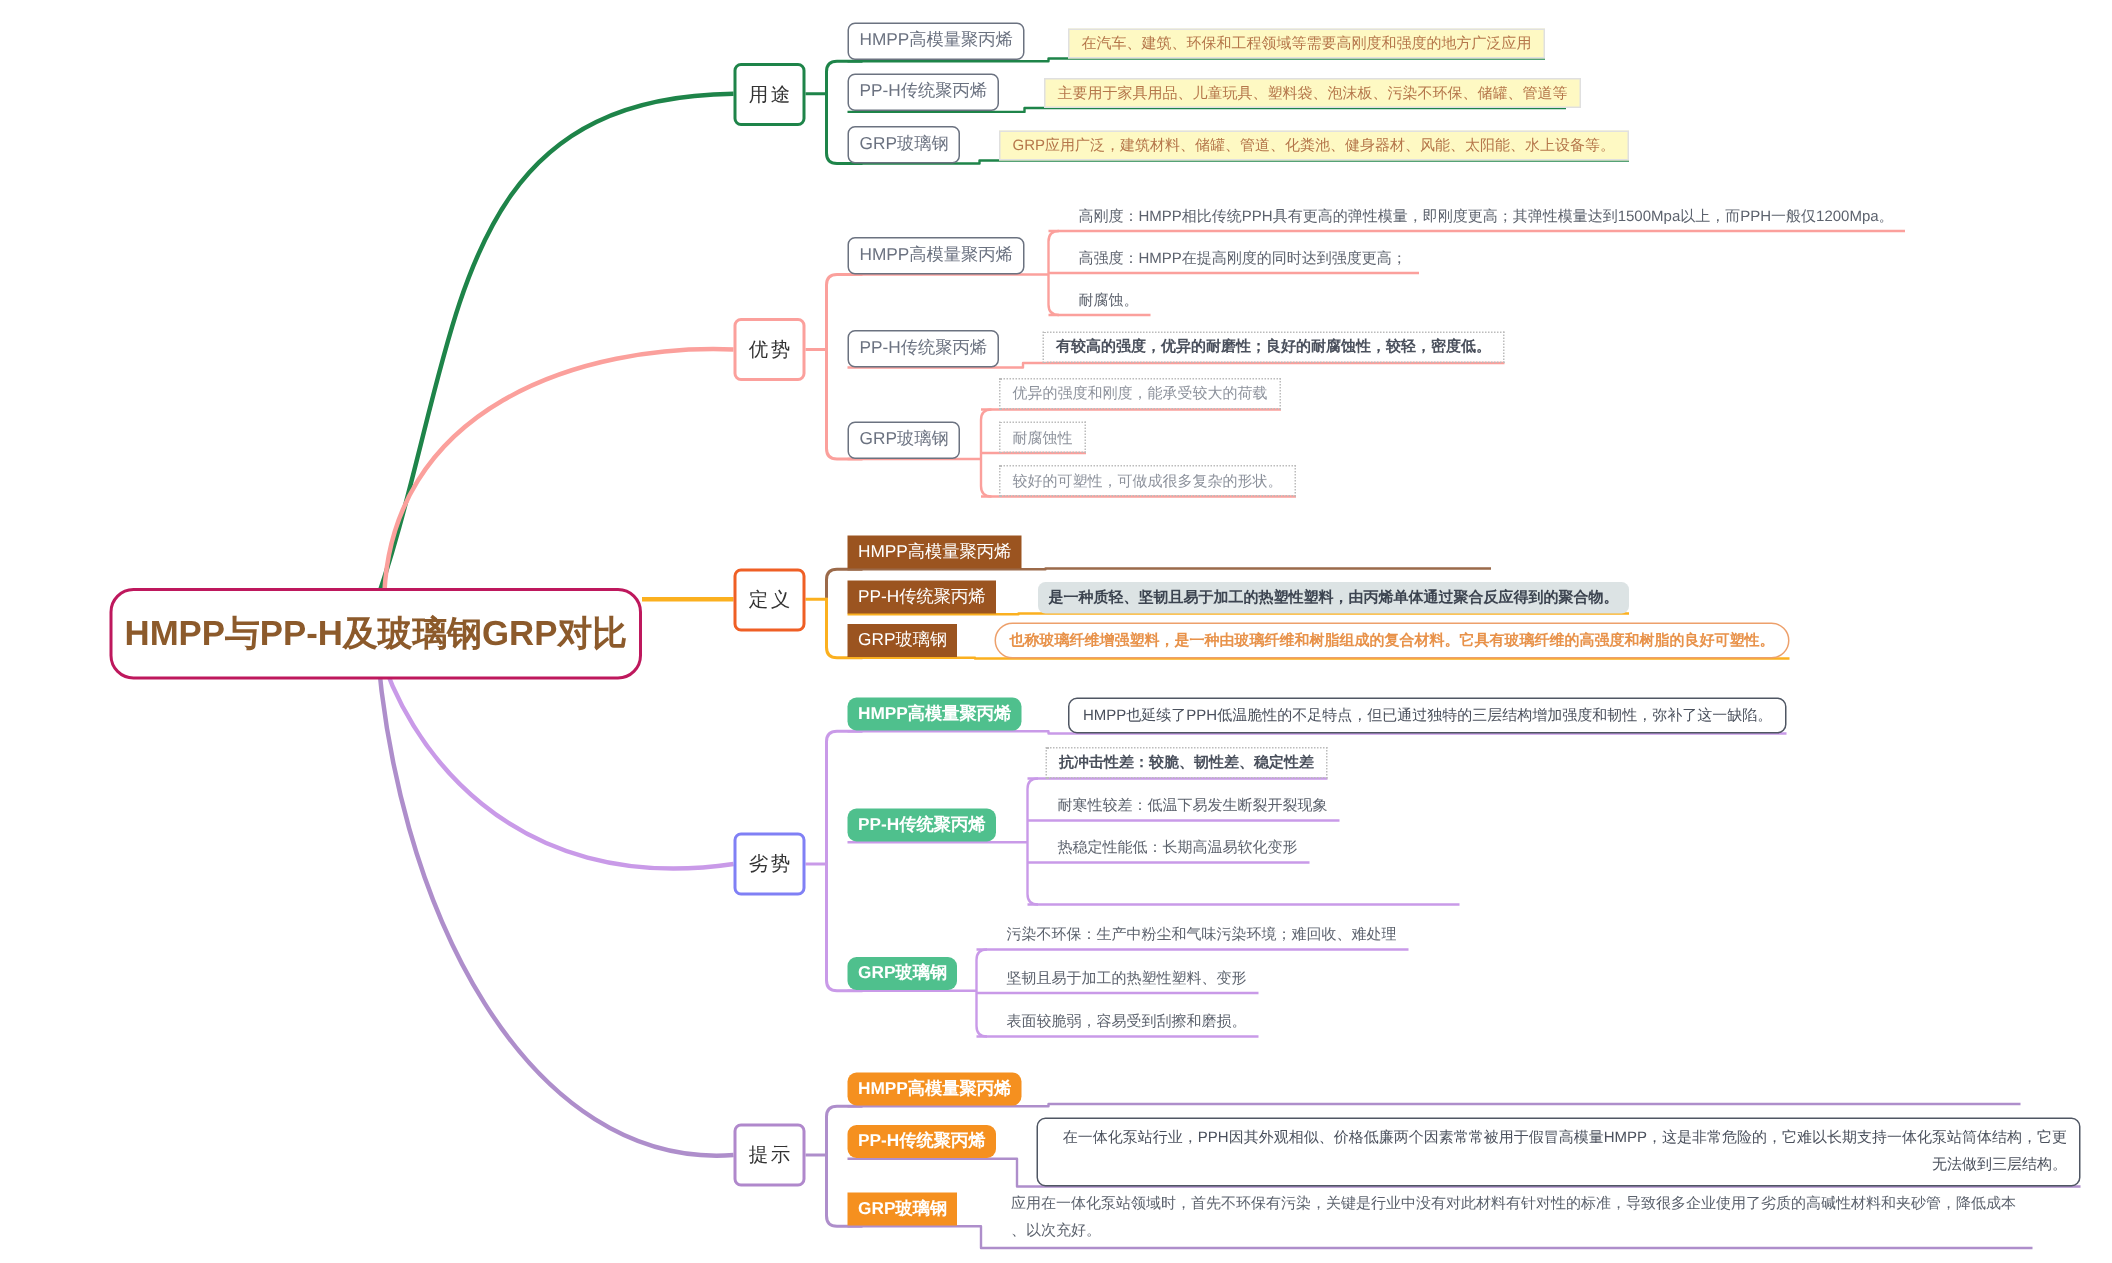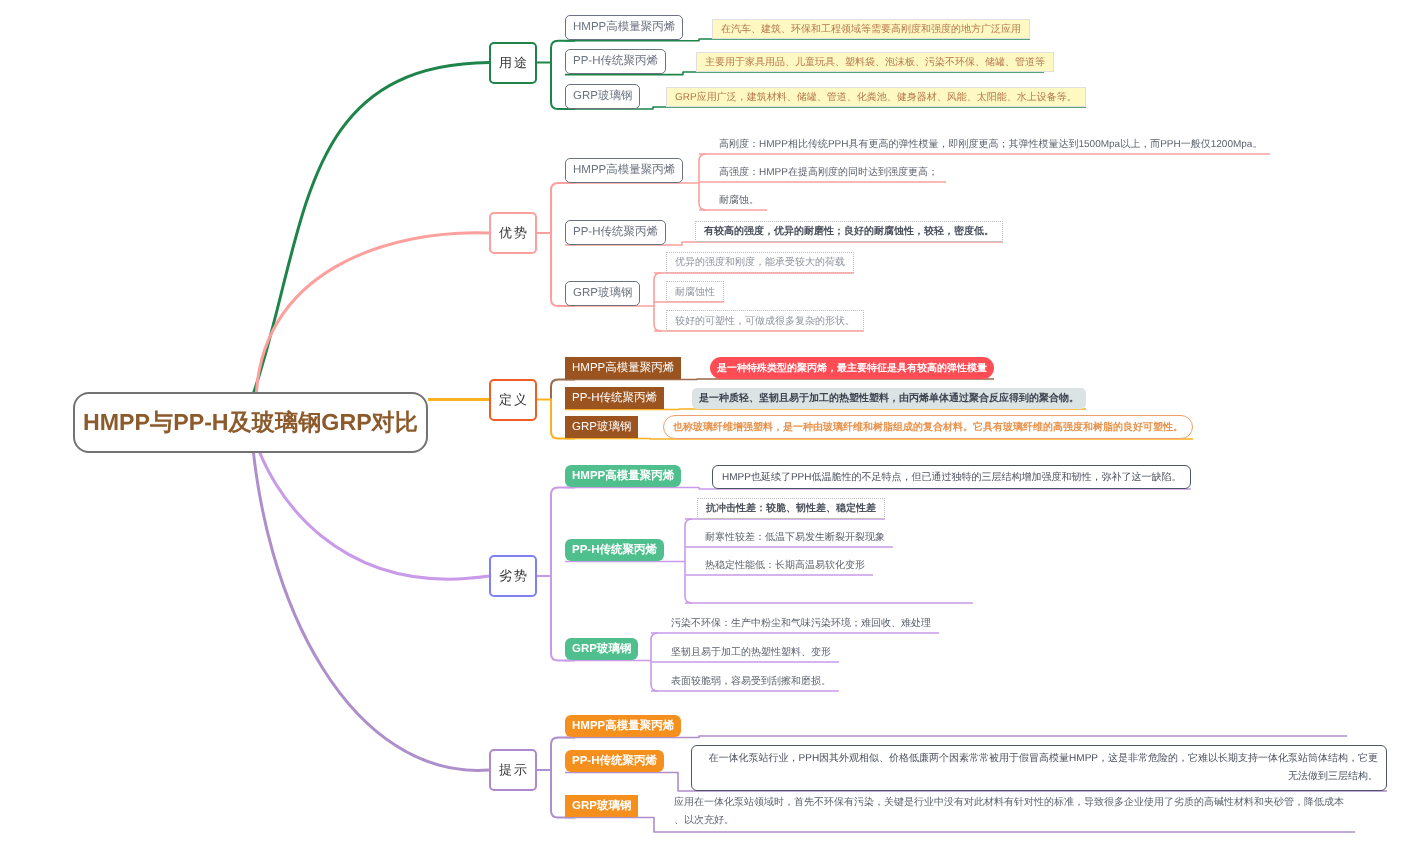--- a/index.html
+++ b/index.html
@@ -8,21 +8,21 @@
        font-family:"Liberation Sans",sans-serif;
        -webkit-font-smoothing:antialiased;
        text-rendering:geometricPrecision;}
   #stage{position:relative;width:1408px;height:842px;background:#fff;}
   svg.layer{position:absolute;left:0;top:0;width:1408px;height:842px;}
   #trunks{z-index:1;}
   #links{z-index:3;}
   .node{position:absolute;box-sizing:border-box;white-space:nowrap;
         display:flex;align-items:center;z-index:4;}
 
-  #central{z-index:2;border:2px solid #737373;border-radius:16px;background:#fff;
+  #central{z-index:2;border:2px solid #be185d;border-radius:16px;background:#fff;
      color:#8c5a2b;font-weight:bold;font-size:23.2px;justify-content:center;}
 
   .l2{border:2.2px solid;border-radius:5px;background:#fff;
       font-size:13px;color:#333;letter-spacing:1.8px;
       justify-content:center;text-indent:1.8px;
       font-family:"Liberation Serif",serif;}
 
   .l3{font-size:11.5px;height:25px;padding:0 7px;}
   .l3.outline{border:1.6px solid #6b7280;color:#6b7280;background:#fff;border-radius:5px;}
   .l3.fillbrown{background:#9b5420;color:#fff;height:22px;}
@@ -161,23 +161,20 @@
     </div>
     <div class="node l4 dotted" style="left: 666px; top: 310px;">
       <span>较好的可塑性，可做成很多复杂的形状。</span>
     </div>
     <div class="node l2" style="border-color: rgb(239, 95, 37); left: 489px; top: 378.5px; width: 48px; height: 42px;">
       <span>定义</span>
     </div>
     <div class="node l3 fillbrown" style="left: 565px; top: 357px;">
       <span>HMPP高模量聚丙烯</span>
     </div>
-    <div class="node l4 pillred" style="left: 710px; top: 357px;">
-      <span>是一种特殊类型的聚丙烯，最主要特征是具有较高的弹性模量</span>
-    </div>
     <div class="node l3 fillbrown" style="left: 565px; top: 387px;">
       <span>PP-H传统聚丙烯</span>
     </div>
     <div class="node l4 chipslate" style="left: 692px; top: 387.5px;">
       <span>是一种质轻、坚韧且易于加工的热塑性塑料，由丙烯单体通过聚合反应得到的聚合物。</span>
     </div>
     <div class="node l3 fillbrown" style="left: 565px; top: 416px;">
       <span>GRP玻璃钢</span>
     </div>
     <div class="node l4 pillorange" style="left: 663px; top: 415px;">

